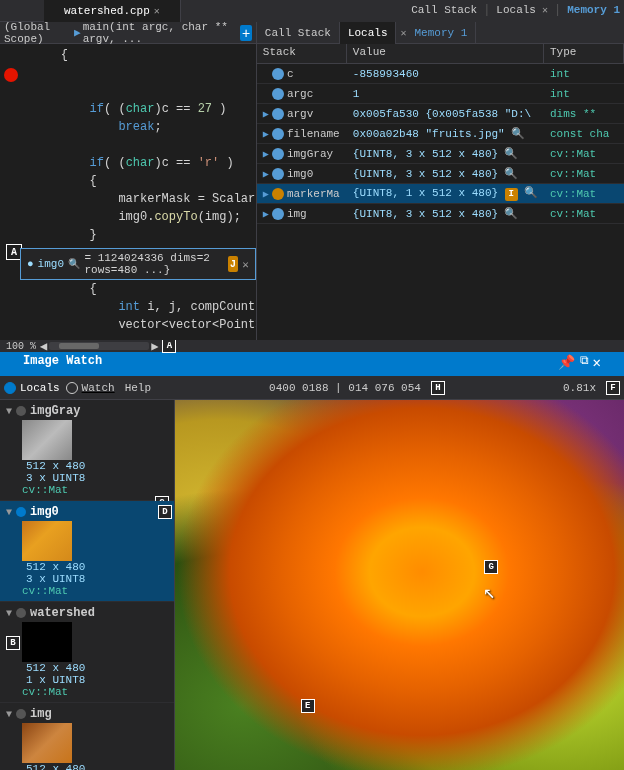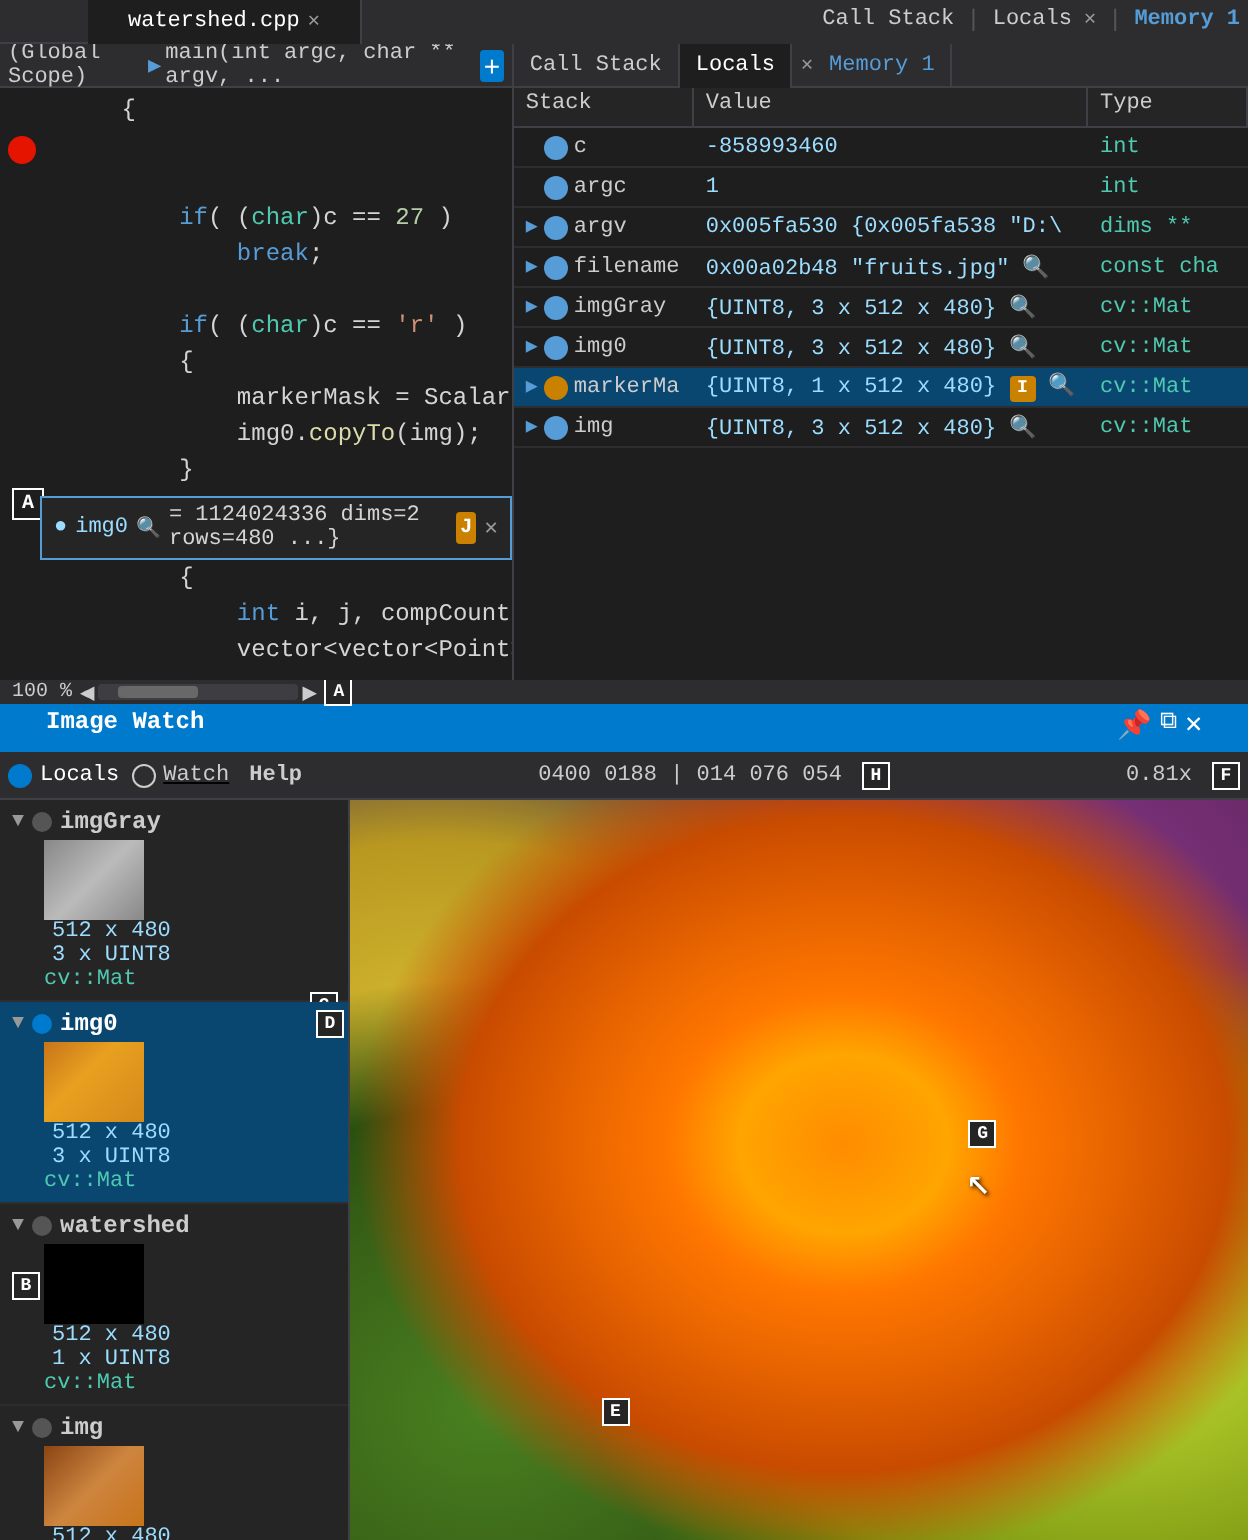--- a/index.html
+++ b/index.html
@@ -339,21 +339,21 @@
 
   <div class="iw-nav-bar">
     <div style="display:flex;align-items:center;gap:4px;">
       <div class="iw-radio active"></div>
       <span style="color:#fff;font-size:11px;cursor:pointer;">Locals</span>
     </div>
     <div style="display:flex;align-items:center;gap:4px;text-decoration:underline;">
       <div class="iw-radio"></div>
       <span style="color:#ccc;font-size:11px;cursor:pointer;">Watch</span>
     </div>
-    <span style="color:#ccc;font-size:11px;cursor:pointer;margin-left:4px;font-weight:bold;">Help</span>
+    <span style="color:#ccc;font-size:11px;cursor:pointer;margin-left:4px;">Help</span>
     <div class="iw-info">0400 0188  |  014 076 054</div>
 
     <span style="display:inline-flex;align-items:center;justify-content:center;width:14px;height:14px;background:#252526;border:1px solid #fff;color:white;font-size:9px;font-weight:bold;margin-left:4px;">H</span>
     <div class="iw-zoom" style="margin-left:auto;">0.81x</div>
 
     <span style="display:inline-flex;align-items:center;justify-content:center;width:14px;height:14px;background:#252526;border:1px solid #fff;color:white;font-size:9px;font-weight:bold;margin-left:4px;">F</span>
   </div>
 
   <div class="iw-main">
 

